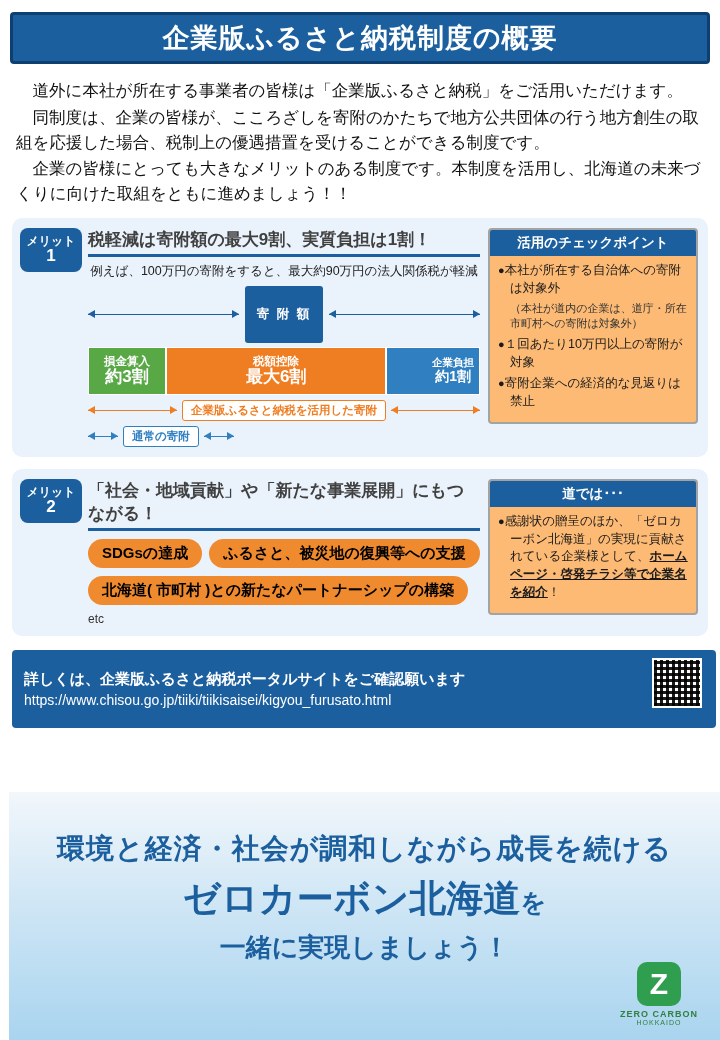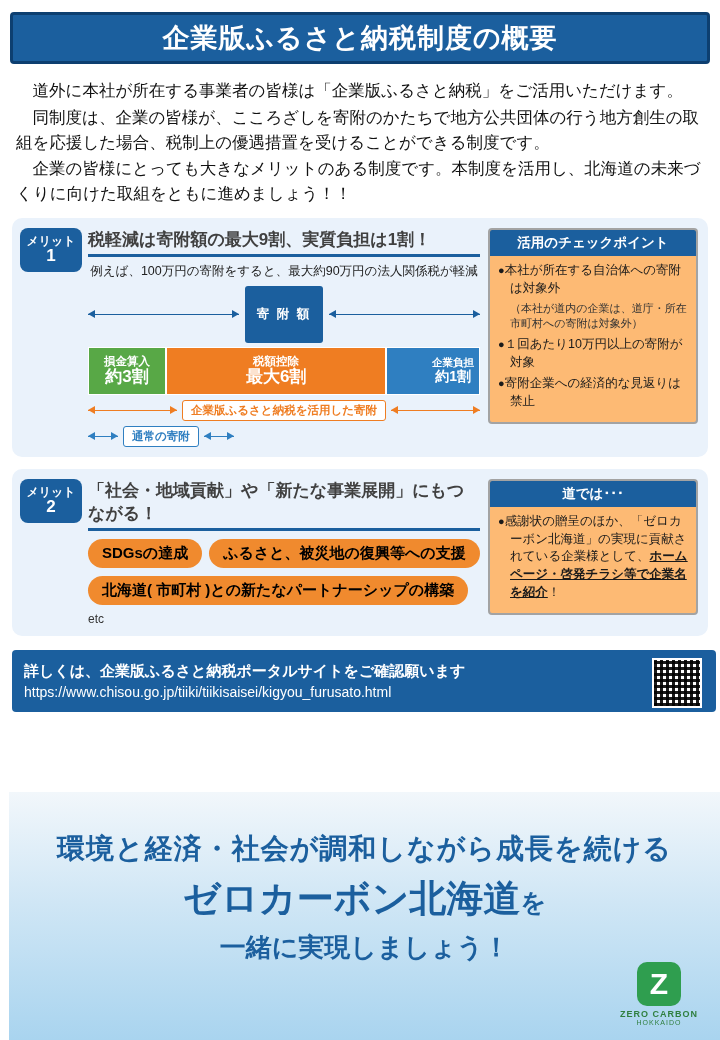--- a/index.html
+++ b/index.html
@@ -230,21 +230,21 @@
     padding: 5px 14px;
     white-space: nowrap;
   }
   .tag-etc { font-size: 12px; color: #333; }
 
   
   .portal {
     margin: 14px 4px 0 12px;
     background: #1b5f9e;
     border-radius: 4px;
-    height: 62px;
+    height: 78px;
     display: flex;
     align-items: center;
     padding: 0 12px;
     position: relative;
   }
   .portal .ptext { color: #fff; }
   .portal .pline1 { font-size: 15px; font-weight: bold; }
   .portal .pline2 { font-size: 14px; margin-top: 3px; }
   .qr {
     position: absolute;

